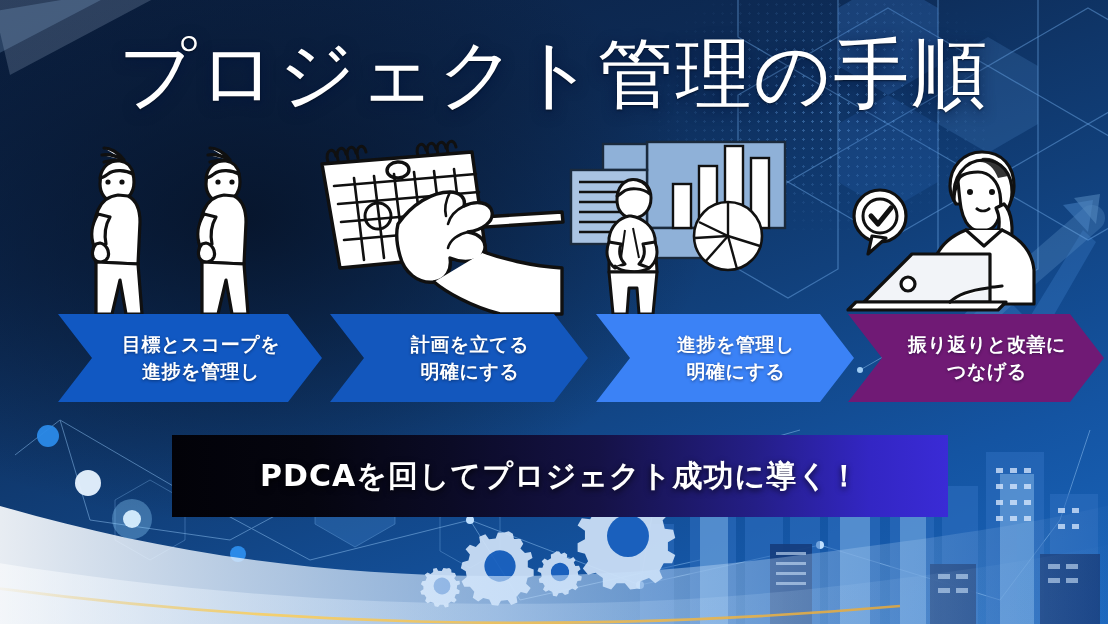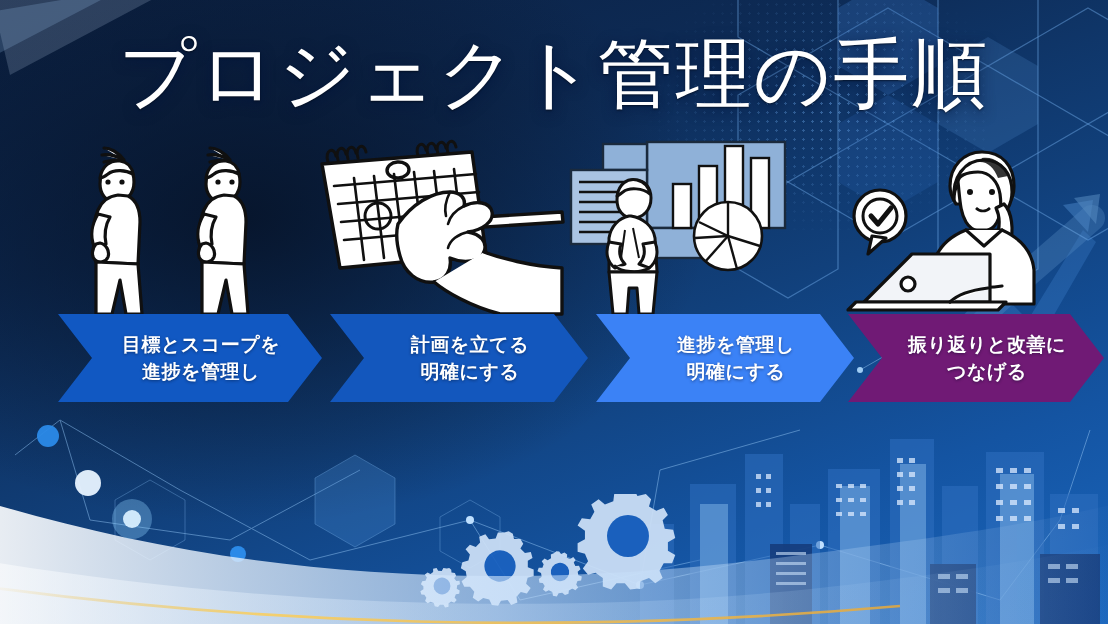--- a/index.html
+++ b/index.html
@@ -509,14 +509,17 @@
     </div>
 
     <div class="step step-4">
       <div class="step-label">
         <span>振り返りと改善に</span><br>
         <span>つなげる</span>
       </div>
     </div>
   </div>
 
+  <div class="banner">
+    <div class="banner-text">PDCAを回してプロジェクト成功に導く！</div>
+  </div>
 
 </div>
 
 </body></html>

